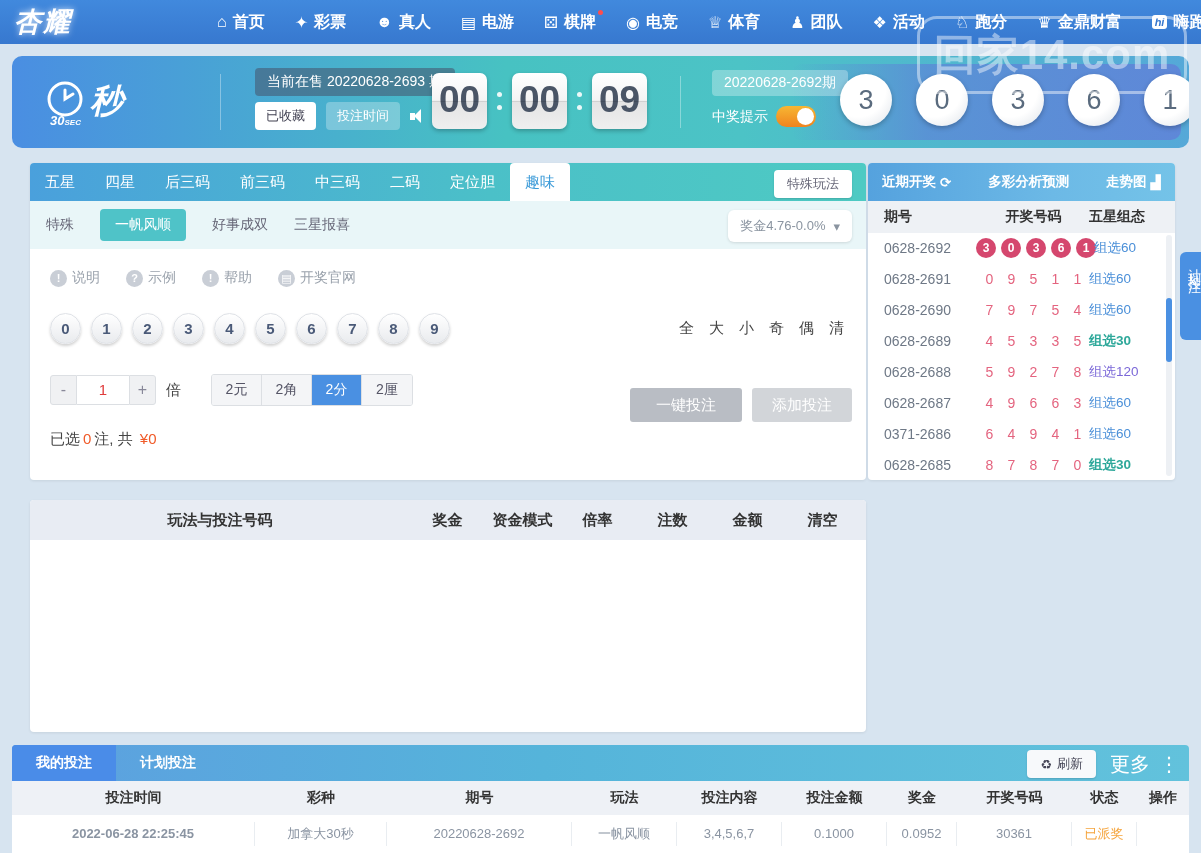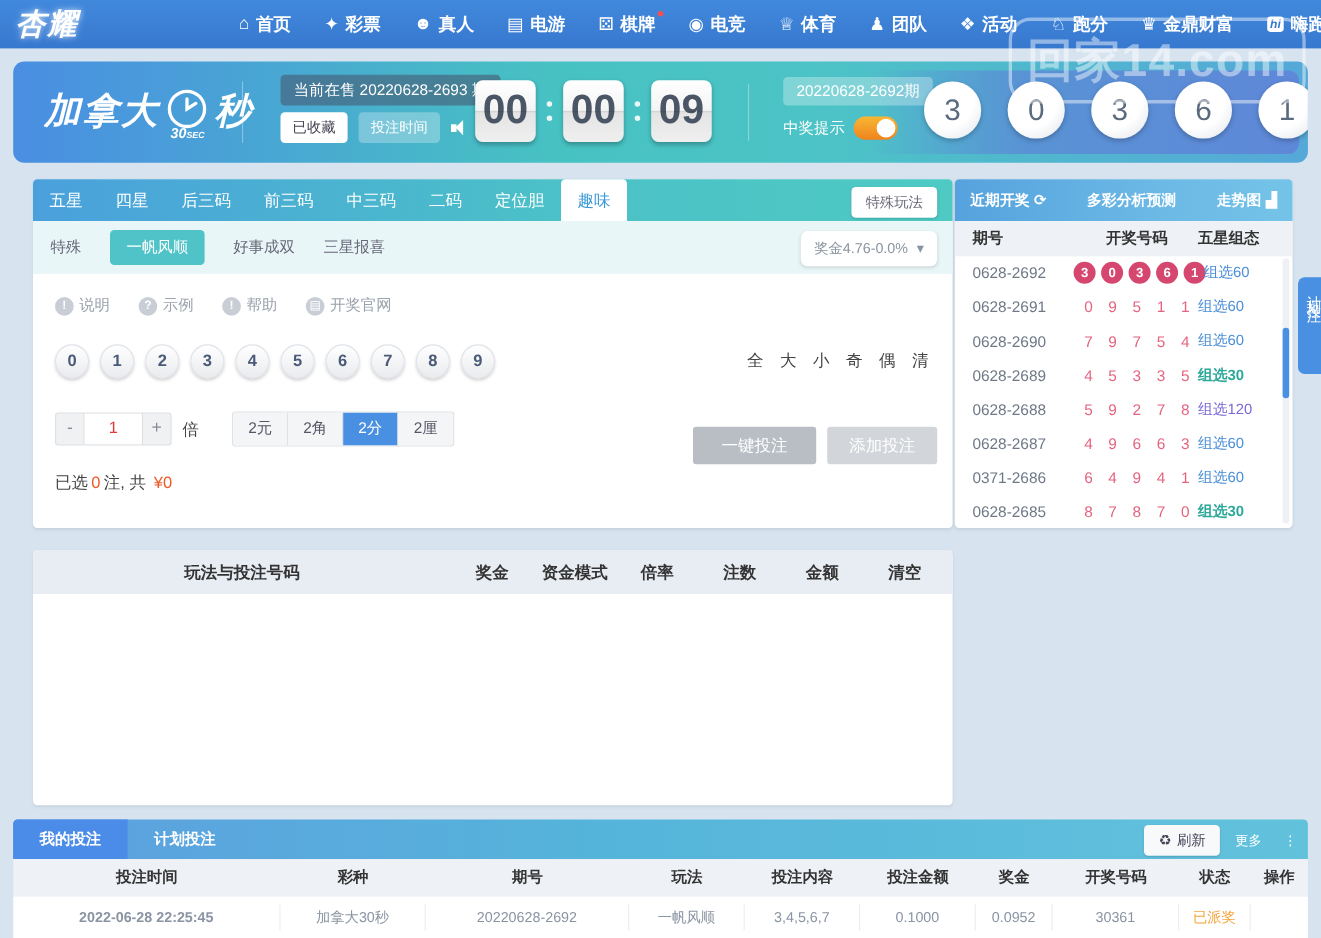--- a/index.html
+++ b/index.html
@@ -158,21 +158,21 @@
 
   
   .bottom { position:absolute; left:12px; top:745px; width:1177px; height:108px; }
   .bot-tabbar { height:36px; display:flex; align-items:stretch; position:relative; border-radius:4px 4px 0 0;
     background:linear-gradient(90deg,#5d9fe0 0%,#55b4da 45%,#62c2dc 100%); }
   .bot-tab { color:#fff; font-size:14px; font-weight:bold; padding:0 24px; display:flex; align-items:center; cursor:pointer; }
   .bot-tab.active { background:#4a8ce8; border-radius:4px 0 0 0; }
   .bot-right { position:absolute; right:10px; top:5px; display:flex; align-items:center; gap:14px; }
   .btn-refresh { background:#f7f9fb; color:#445; font-size:13px; padding:5px 13px; border-radius:4px;
     cursor:pointer; display:flex; gap:5px; align-items:center; box-shadow:0 1px 2px rgba(0,0,0,.15); }
-  .more-link { color:#fff; font-size:12px; cursor:pointer; display:flex; gap:20px; align-items:center; }
+  .more-link { color:#fff; font-size:20px; cursor:pointer; display:flex; gap:9px; align-items:center; }
   .bot-head { height:34px; background:#eef1f6; display:flex; align-items:center; }
   .bot-head span { color:#333; font-size:14px; font-weight:bold; text-align:center; }
   .bot-row { height:38px; background:#fff; display:flex; align-items:center; }
   .bot-row span { color:#8a94a2; font-size:13px; text-align:center; border-right:1px solid #e9edf1; height:24px; line-height:24px; }
   .bot-row span:last-child { border-right:none; }
   .st-paid { color:#f5a43c !important; }
   .bc0{flex:0 0 243px;font-weight:bold;} .bc1{flex:0 0 132px;} .bc2{flex:0 0 185px;} .bc3{flex:0 0 105px;}
   .bc4{flex:0 0 105px;} .bc5{flex:0 0 105px;} .bc6{flex:0 0 70px;} .bc7{flex:0 0 115px;}
   .bc8{flex:0 0 65px;} .bc9{flex:1;}
 </style>
@@ -229,21 +229,20 @@
     <div class="nav-item">
         <span class="hi-box">hi</span>
         <span>嗨跑分</span>
       </div>
   </div>
 </div>
 
 <div class="header-card">
   <div class="hc-ballpanel"></div>
   <div class="hc-logo">
-    <span class="t1">加拿大</span>
     <span class="hc-clock">
       <svg width="46" height="46" viewBox="0 0 46 46">
           <circle cx="23" cy="21" r="16" fill="none" stroke="#fff" stroke-width="3"></circle>
           <path d="M23 12 L23 21 L31 16" fill="none" stroke="#fff" stroke-width="3" stroke-linecap="round"></path>
         </svg>
       <span class="hc-30"><span>30</span><small>SEC</small></span>
     </span>
     <span class="t1">秒</span>
   </div>
   <div class="hc-divider"></div>

